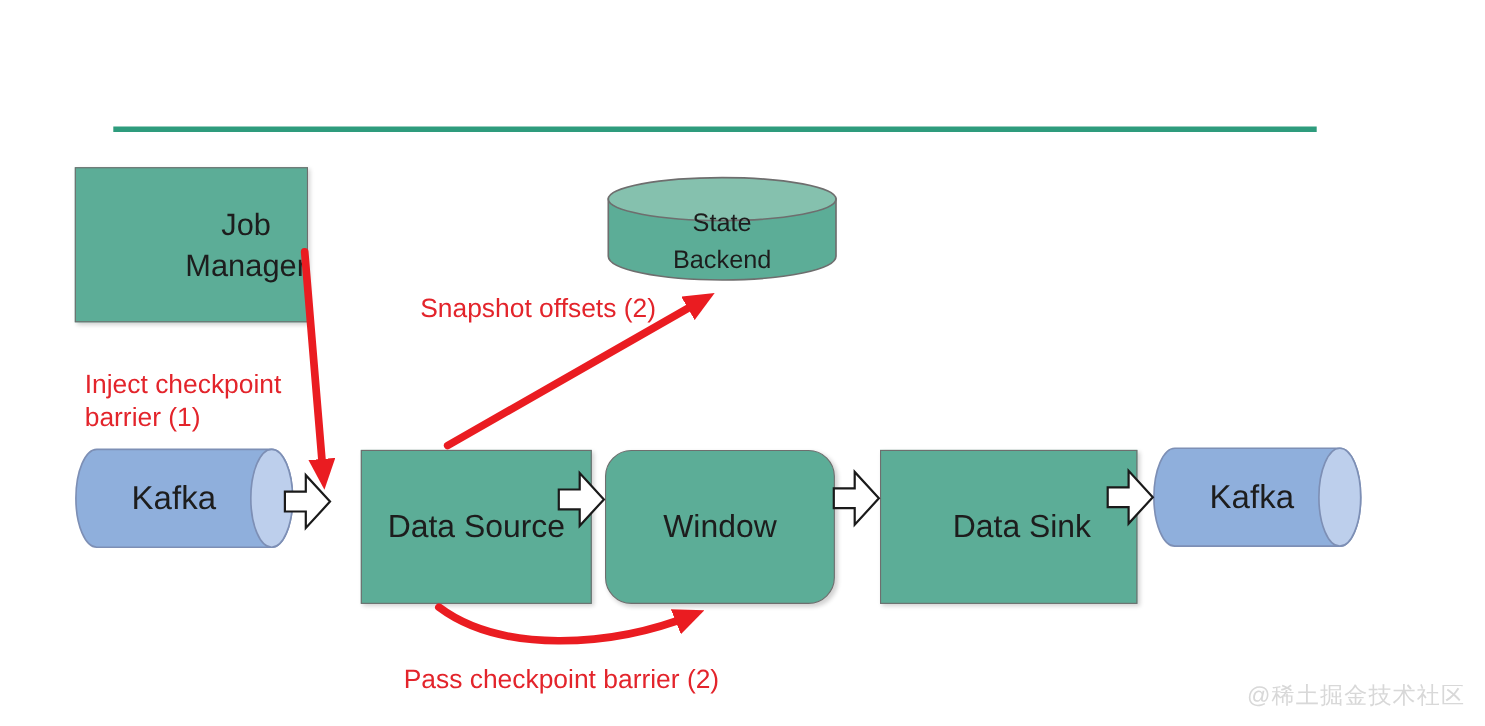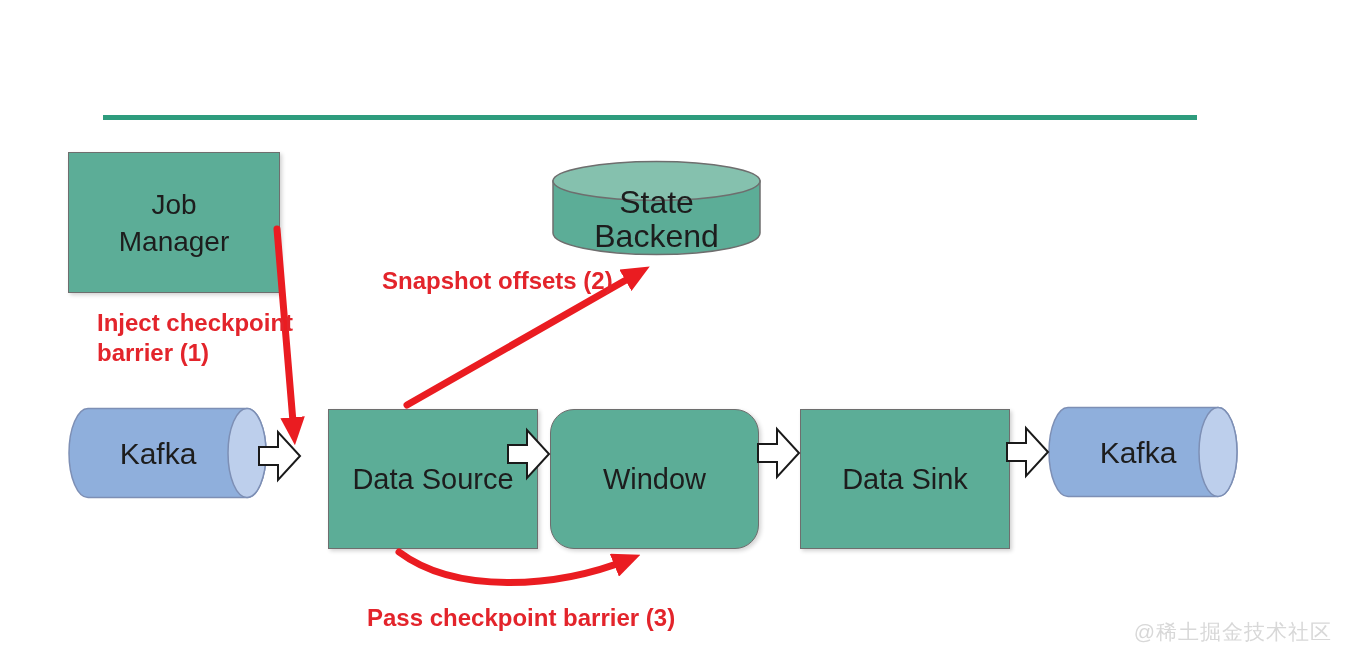--- a/index.html
+++ b/index.html
@@ -16,36 +16,36 @@
     position:absolute;left:103px;top:115px;width:1094px;height:5px;
     background:#2E9C7D;
   }
   .node{
     position:absolute;display:flex;align-items:center;justify-content:center;
     background:#5CAD97;border:1px solid #6e6e6e;
     box-shadow:2px 2px 4px rgba(0,0,0,0.18);
     color:#1d1d1d;font-size:29px;text-align:center;white-space:pre-line;
     line-height:37px;
   }
-  .jm{left:68px;top:152px;width:210px;height:139px;font-size:28px;}
+  .jm{left:68px;top:152px;width:210px;height:139px;font-size:28px;justify-content:flex-end;}
   .ds{left:300px;top:409px;width:208px;height:138px;margin-left:28px;}
   .win{left:550px;top:409px;width:207px;height:138px;border-radius:24px;}
-  .sink{left:800px;top:409px;width:208px;height:138px;}
+  .sink{left:800px;top:409px;width:208px;height:138px;padding-left:24px;}
   .cyl-text{
     position:absolute;display:flex;align-items:center;justify-content:center;
     color:#1d1d1d;text-align:center;white-space:pre-line;z-index:5;
   }
-  .sb-text{left:553px;top:184px;width:207px;height:70px;font-size:32px;line-height:34px;}
+  .sb-text{left:553px;top:184px;width:207px;height:70px;font-size:23px;line-height:34px;}
   .kafka-l-text{left:68px;top:409px;width:180px;height:89px;font-size:30px;}
   .kafka-r-text{left:1048px;top:408px;width:180px;height:89px;font-size:30px;}
   .red-label{
     position:absolute;color:#E3242B;font-size:24px;line-height:30px;
-    white-space:pre-line;z-index:6;font-weight:bold;
+    white-space:pre-line;z-index:6;
   }
-  .inject{left:77px;top:308px;margin-left:20px;}
+  .inject{left:77px;top:335px;}
   .snapshot{left:382px;top:266px;}
   .pass{left:367px;top:603px;}
   .precommit{
     left:905px;top:176px;width:320px;text-align:center;
     font-weight:bold;font-size:28px;line-height:34px;
   }
   .watermark{
     position:absolute;right:18px;bottom:14px;color:#D8D8D8;
     font-size:21px;letter-spacing:1px;z-index:6;
   }
@@ -115,17 +115,17 @@
   <div class="cyl-text kafka-l-text">
     <span>Kafka</span>
   </div>
   <div class="cyl-text kafka-r-text">
     <span>Kafka</span>
   </div>
 
   <div class="red-label inject">Inject checkpoint
 barrier (1)</div>
   <div class="red-label snapshot">Snapshot offsets (2)</div>
-  <div class="red-label pass">Pass checkpoint barrier (3)</div>
+  <div class="red-label pass">Pass checkpoint barrier (2)</div>
 
   <div class="watermark">@稀土掘金技术社区</div>
 
 </div>
 
 </body></html>

